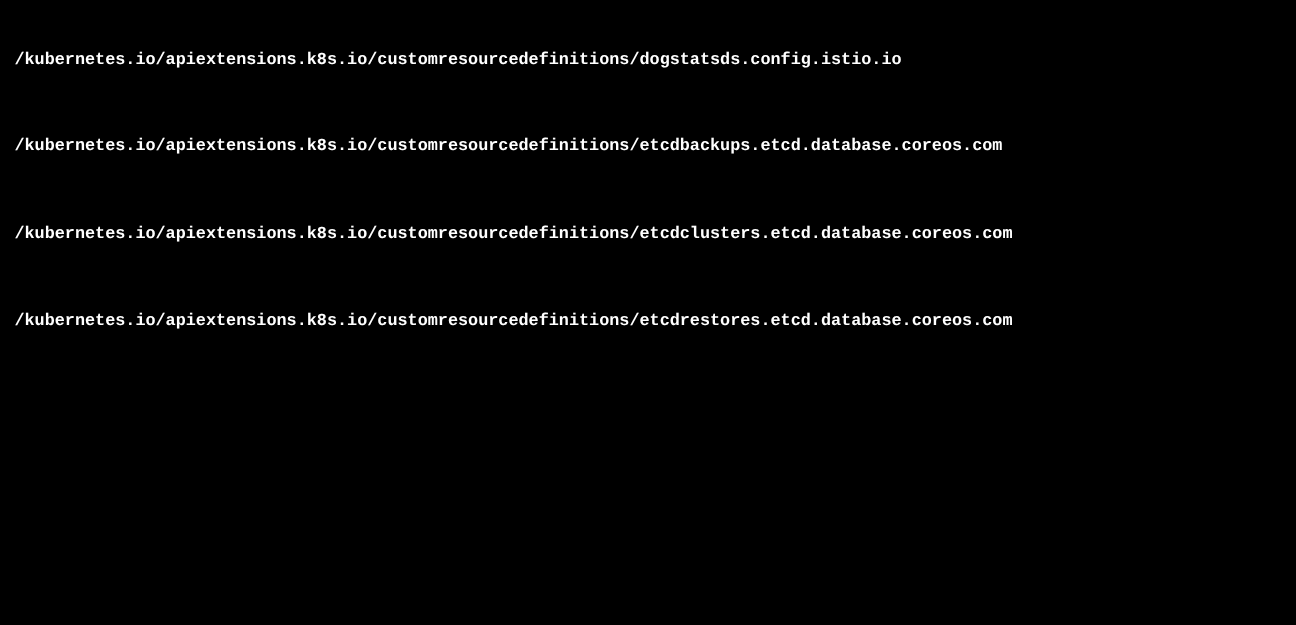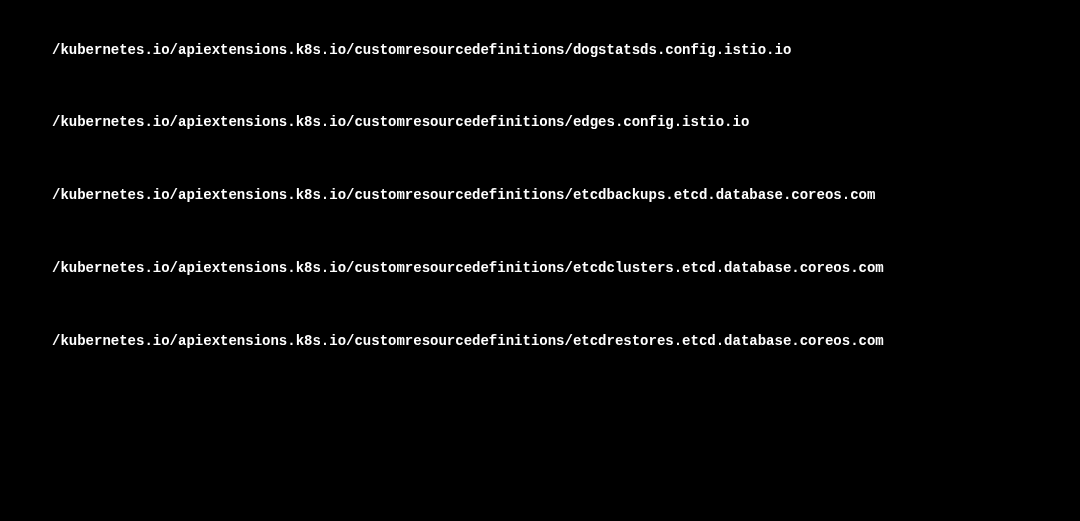--- a/index.html
+++ b/index.html
@@ -17,32 +17,30 @@
       height: 521px;
       overflow: hidden;
       line-height: 1.2;
       font-weight: bold;
     }
     .terminal-output {
       white-space: pre;
     }
     .line {
       margin-bottom: 22.5px;
-      margin-left: 40px;
     }
     .line:last-child {
       margin-bottom: 0;
     }
   </style>
 </head>
 <body>
 
 <div class="terminal-output">
   <div class="line">/kubernetes.io/apiextensions.k8s.io/customresourcedefinitions/dogstatsds.config.istio.io</div>
-  <div class="line">/kubernetes.io/apiextensions.k8s.io/customresourcedefinitions/edges.config.istio.io</div>
   <div class="line">/kubernetes.io/apiextensions.k8s.io/customresourcedefinitions/etcdbackups.etcd.database.coreos.com</div>
   <div class="line">/kubernetes.io/apiextensions.k8s.io/customresourcedefinitions/etcdclusters.etcd.database.coreos.com</div>
   <div class="line">/kubernetes.io/apiextensions.k8s.io/customresourcedefinitions/etcdrestores.etcd.database.coreos.com</div>
   
   
   
   
   
   
 </div>

